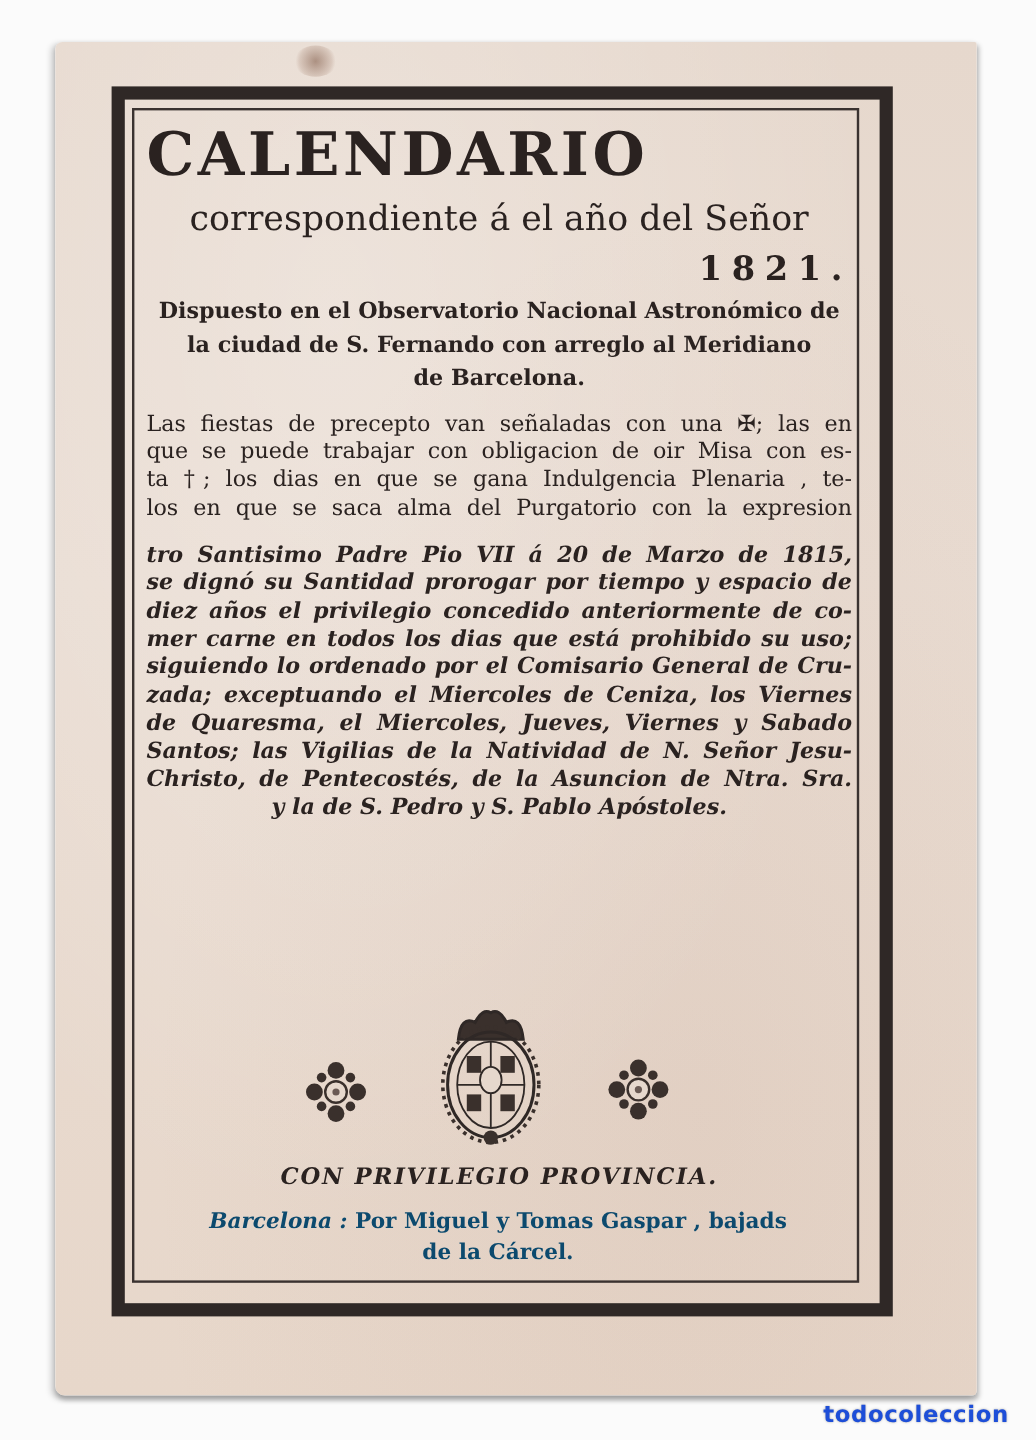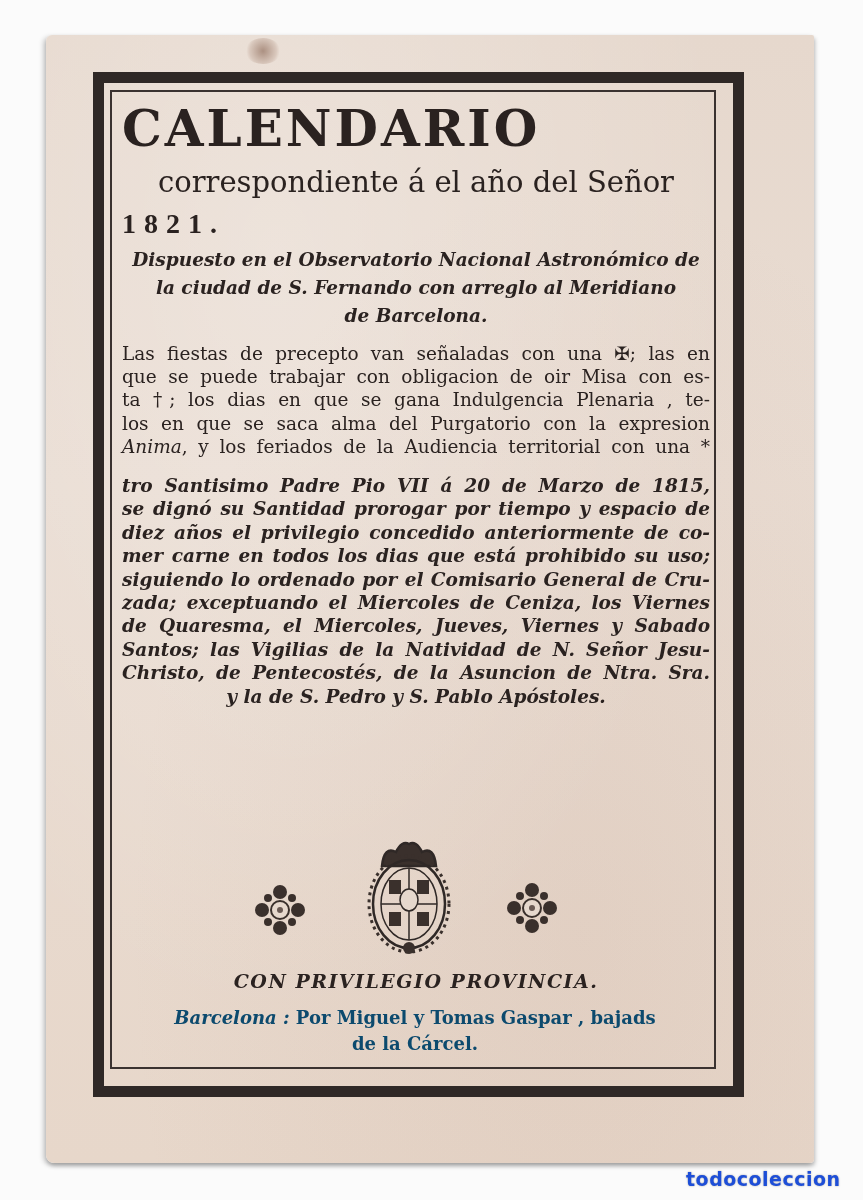--- a/index.html
+++ b/index.html
@@ -40,25 +40,25 @@
     margin: 0; line-height: 66px;
   }
   .subtitle {
     text-align: center; font-size: 26px; font-weight: bold; letter-spacing: 1.5px;
     margin: 0; line-height: 38px;
   }
   .subtitle2 {
     text-align: center; font-size: 29px; margin: 0; line-height: 40px;
   }
   .year {
-    text-align: left; font-size: 28px; font-weight: bold; letter-spacing: 8px;
-    margin: 0; line-height: 44px; font-family: Liberation Serif, serif;
+    text-align: right; font-size: 28px; font-weight: bold; letter-spacing: 8px;
+    margin: 0; line-height: 44px;
   }
   .italic-block {
-    text-align: center; font-style: italic; font-weight: bold; font-size: 18.5px;
+    text-align: center; font-weight: bold; font-size: 18.5px;
     line-height: 28px; margin: 0 0 12px 0;
   }
   .para {
     text-align: justify; font-size: 18.5px; line-height: 23.2px; margin: 0;
     text-align-last: justify;
   }
   .nota {
     text-align: justify; font-size: 18.5px; line-height: 23.4px; margin: 16px 0 0 0;
     font-style: italic; font-weight: bold;
   }
@@ -110,21 +110,20 @@
     <span class="center-line">Dispuesto en el Observatorio Nacional Astronómico de</span>
     <span class="center-line">la ciudad de S. Fernando con arreglo al Meridiano</span>
     <span class="center-line">de Barcelona.</span>
   </div>
 
   <div class="para">
     <span class="just">Las fiestas de precepto van señaladas con una ✠; las en</span>
     <span class="just">que se puede trabajar con obligacion de oir Misa con es-</span>
     <span class="just">ta †; los dias en que se gana Indulgencia Plenaria , te-</span>
     <span class="just">los en que se saca alma del Purgatorio con la expresion</span>
-    <span class="just"><i>Anima</i><span>, y los feriados de la Audiencia territorial con una *</span></span>
   </div>
 
   <div class="nota">
     <span class="just">tro Santisimo Padre Pio VII á 20 de Marzo de 1815,</span>
     <span class="just">se dignó su Santidad prorogar por tiempo y espacio de</span>
     <span class="just">diez años el privilegio concedido anteriormente de co-</span>
     <span class="just">mer carne en todos los dias que está prohibido su uso;</span>
     <span class="just">siguiendo lo ordenado por el Comisario General de Cru-</span>
     <span class="just">zada; exceptuando el Miercoles de Ceniza, los Viernes</span>
     <span class="just">de Quaresma, el Miercoles, Jueves, Viernes y Sabado</span>

